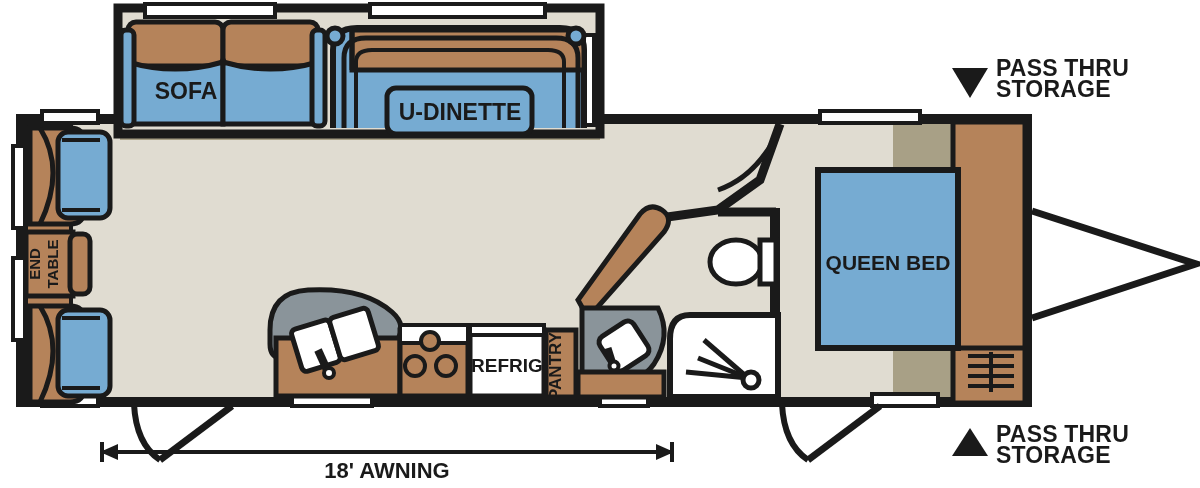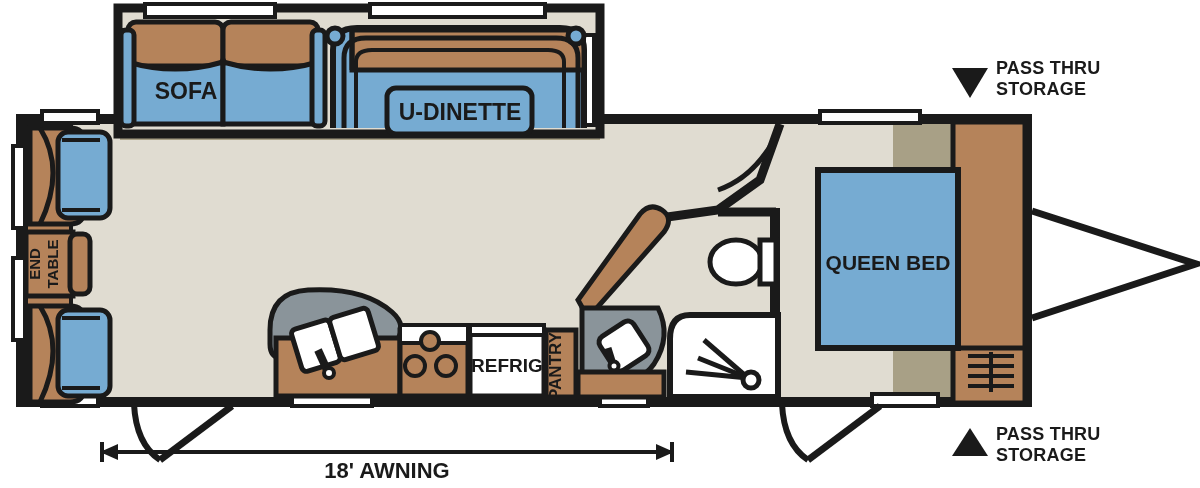--- a/index.html
+++ b/index.html
@@ -1,21 +1,21 @@
 <!DOCTYPE html>
 <html><head>
 <meta charset="utf-8">
 <style>
   html,body{margin:0;padding:0;background:#ffffff;}
   body{width:1200px;height:488px;overflow:hidden;font-family:"Liberation Sans",sans-serif;}
   #stage{position:relative;width:1200px;height:488px;background:#ffffff;}
   svg.plan{position:absolute;left:0;top:0;width:1200px;height:488px;display:block;}
   .lbl{font-family:"Liberation Sans",sans-serif;font-weight:bold;fill:#1a1a1a;}
   .callout{position:absolute;font-family:"Liberation Sans",sans-serif;font-weight:bold;
-           font-size:18px;line-height:21px;color:#1a1a1a;letter-spacing:.2px;text-align:left;}
+           font-size:23px;line-height:21px;color:#1a1a1a;letter-spacing:.2px;text-align:left;}
   .callout.top{left:996px;top:58px;}
   .callout.bottom{left:996px;top:424px;}
 </style>
 </head>
 <body>
 
 <div id="stage">
 
   <svg class="plan" viewBox="0 0 1200 488" xmlns="http://www.w3.org/2000/svg">
 

